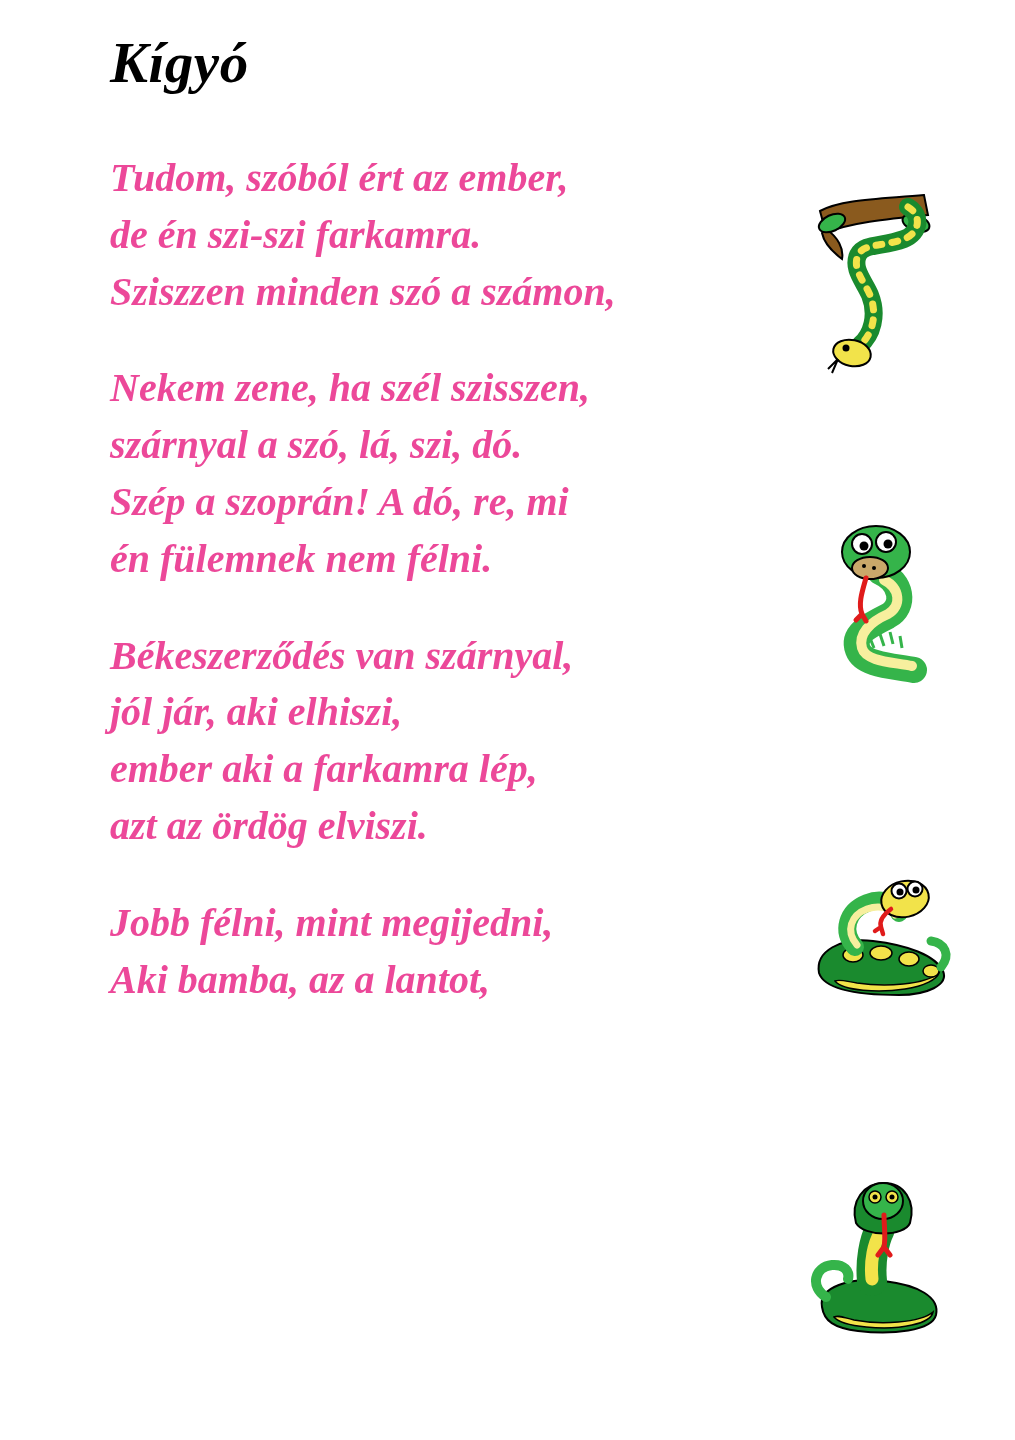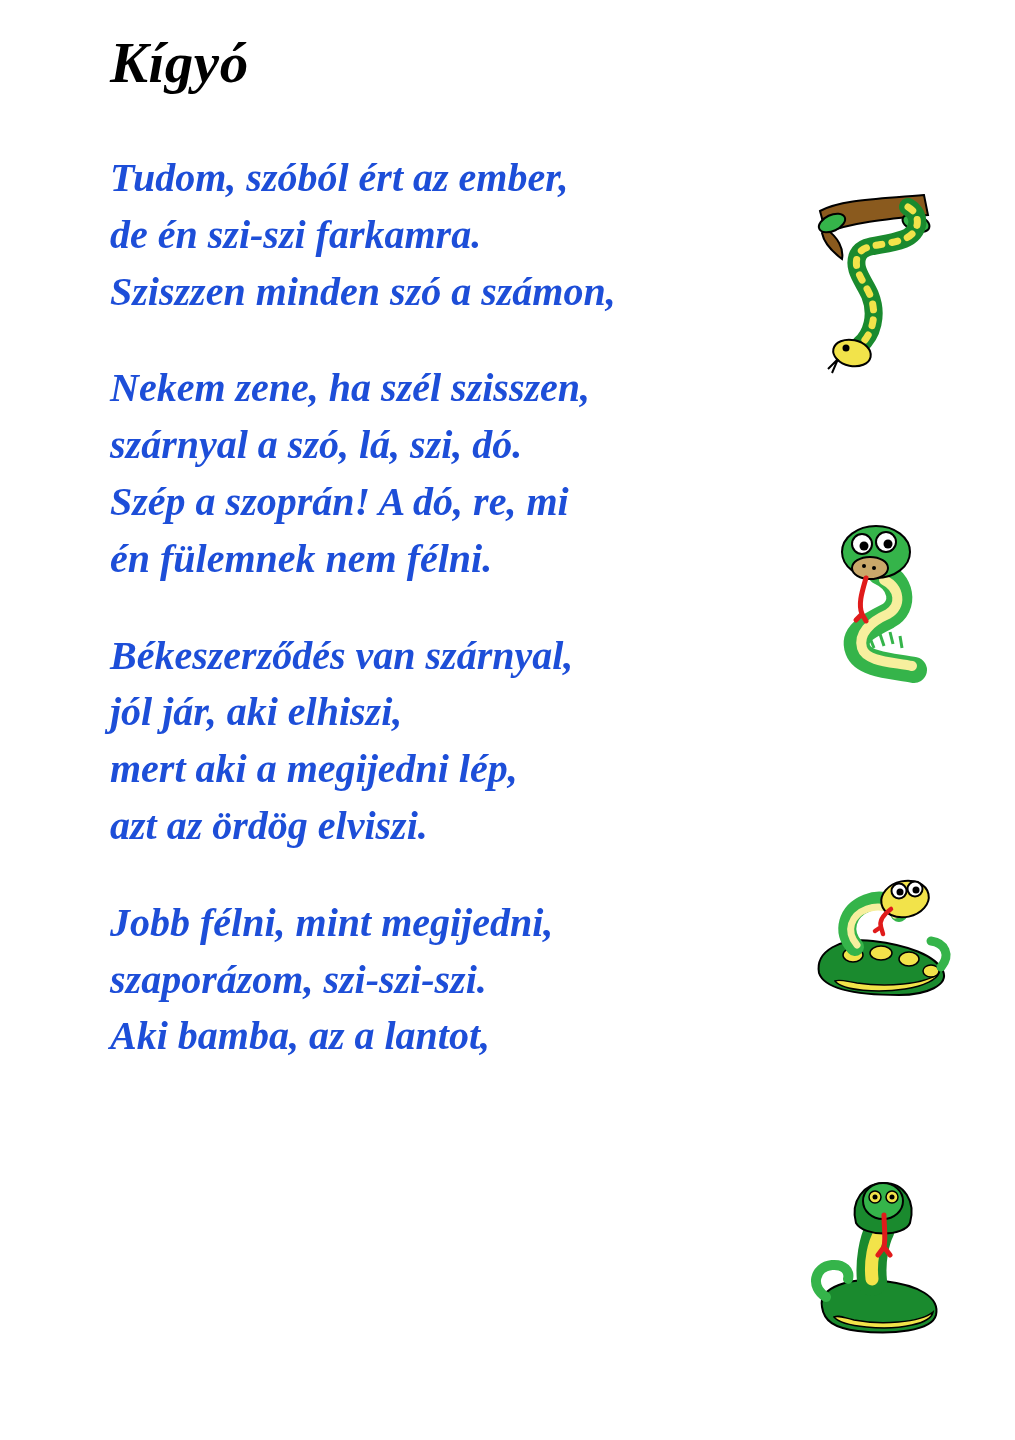--- a/index.html
+++ b/index.html
@@ -42,21 +42,21 @@
   }
   .stanza {
     margin-bottom: 40px;
   }
   .line {
     font-family: "Liberation Serif", serif;
     font-style: italic;
     font-weight: bold;
     font-size: 40px;
     line-height: 1.42;
-    color: #1d4ed8;
+    color: #ec4899;
     white-space: nowrap;
   }
   .snake-figure {
     position: absolute;
   }
   .fig1 { left: 812px; top: 193px; width: 120px; height: 190px; }
   .fig2 { left: 818px; top: 520px; width: 120px; height: 185px; }
   .fig3 { left: 795px; top: 855px; width: 160px; height: 160px; }
   .fig4 { left: 800px; top: 1175px; width: 150px; height: 170px; }
   svg { display: block; overflow: visible; }
@@ -79,27 +79,26 @@
     <div class="stanza">
       <div class="line">Nekem zene, ha szél szisszen,</div>
       <div class="line">szárnyal a szó, lá, szi, dó.</div>
       <div class="line">Szép a szoprán! A dó, re, mi</div>
       <div class="line">én fülemnek nem félni.</div>
     </div>
 
     <div class="stanza">
       <div class="line">Békeszerződés van szárnyal,</div>
       <div class="line">jól jár, aki elhiszi,</div>
-      <div class="line">mert aki a megijedni lép,</div>
+      <div class="line">ember aki a farkamra lép,</div>
       <div class="line">azt az ördög elviszi.</div>
     </div>
 
     <div class="stanza">
       <div class="line">Jobb félni, mint megijedni,</div>
-      <div class="line">szaporázom, szi-szi-szi.</div>
       <div class="line">Aki bamba, az a lantot,</div>
     </div>
 
   </div>
 
   <div class="snake-figure fig1">
     <svg width="120" height="190" viewBox="0 0 120 190">
 
       <path d="M8 18 C 30 6, 70 6, 112 2 L 116 22 C 74 26, 36 30, 14 40 Z" fill="#8a5a1e" stroke="#000" stroke-width="2"></path>
       <path d="M14 36 C 26 44, 32 56, 30 66 C 22 60, 12 50, 10 40 Z" fill="#8a5a1e" stroke="#000" stroke-width="2"></path>

